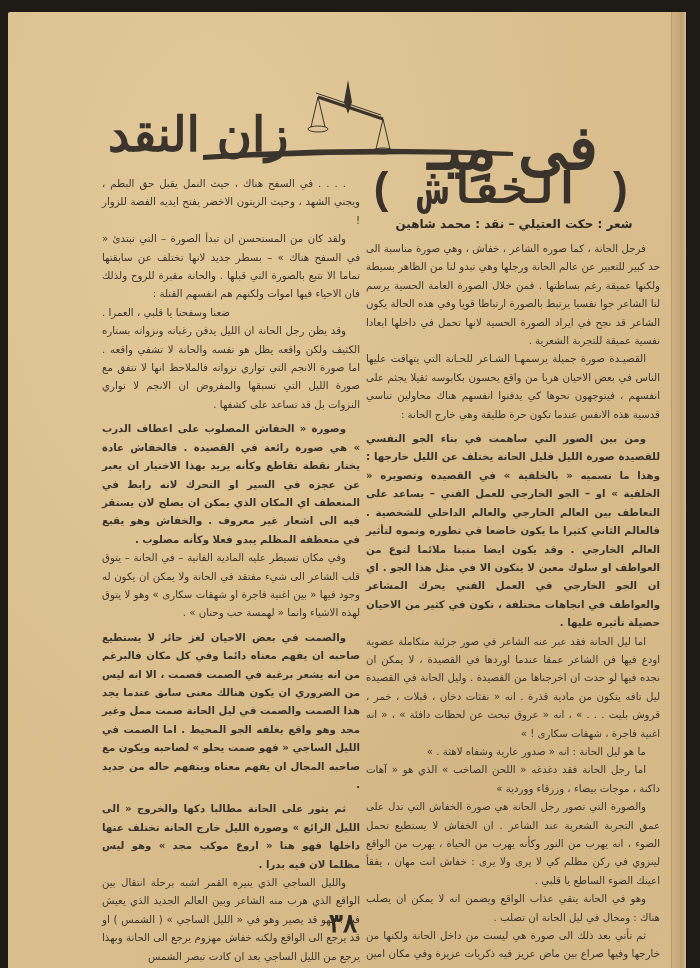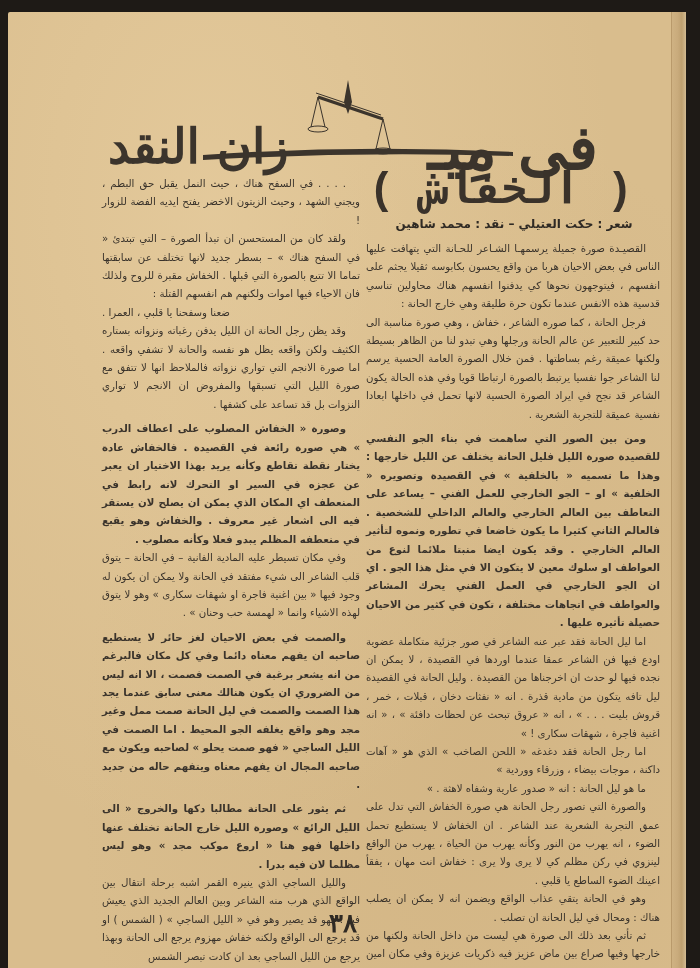--- a/index.html
+++ b/index.html
@@ -20,21 +20,21 @@
   .page-edge {
     position:absolute; right:0; top:0; width:14px; height:100%;
     background:linear-gradient(90deg, #cfb283, #c9ab7c 40%, #bea070 70%, #d3bb92);
     border-left:1px solid #b99a6b;
   }
 
   
   .masthead { position:absolute; left:100px; top:40px; width:490px; height:120px; }
   .masthead svg { position:absolute; left:0; top:0; }
   .masthead-part1 { position:absolute; right:0; top:60px; font-family:"DejaVu Serif", serif; font-size:61px; font-weight:bold; color:#3b342c; direction:rtl; }
-  .masthead-part2 { position:absolute; left:0; top:66px; font-family:"DejaVu Serif", serif; font-size:48px; font-weight:bold; color:#3b342c; direction:rtl; }
+  .masthead-part2 { position:absolute; left:0; top:54px; font-family:"DejaVu Serif", serif; font-size:48px; font-weight:bold; color:#3b342c; direction:rtl; }
 
   .poem-title {
     position:absolute; left:385px; top:150px; width:240px; text-align:center;
     font-family:Liberation Mono, monospace; font-size:44px; font-weight:bold; color:#3a322a;
     direction:rtl; white-space:nowrap;
   }
   .byline {
     position:absolute; left:360px; top:205px; width:292px; text-align:center;
     direction:rtl; font-size:12px; font-weight:bold; color:#2f2a24;
   }
@@ -80,34 +80,34 @@
       <ellipse cx="275" cy="99" rx="10" ry="3" fill="none" stroke="#3b342c"></ellipse>
     </svg>
     <div class="masthead-part1">فى مِيـ</div>
     <div class="masthead-part2">زان النقد</div>
   </div>
 
   <div class="poem-title">( الخفاش )</div>
   <div class="byline">شعر : حكت العتيلي – نقد : محمد شاهين</div>
 
   <div class="col col-right">
+    <p>فرجل الحانة ، كما صوره الشاعر ، خفاش ، وهي صورة مناسبة الى حد كبير للتعبير عن عالم الحانة ورجلها وهي تبدو لنا من الظاهر بسيطة ولكنها عميقة رغم بساطتها . فمن خلال الصورة العامة الحسية يرسم لنا الشاعر جوا نفسيا يرتبط بالصورة ارتباطا قويا وفي هذه الحالة يكون الشاعر قد نجح في ايراد الصورة الحسية لانها تحمل في داخلها ابعادا نفسية عميقة للتجربة الشعرية .</p>
     <p>القصيـدة صورة جميلة يرسمهـا الشـاعر للحـانة التي يتهافت عليها الناس في بعض الاحيان هربا من واقع يحسون بكابوسه ثقيلا يجثم على انفسهم ، فيتوجهون نحوها كي يدفنوا انفسهم هناك محاولين تناسي قدسية هذه الانفس عندما تكون حرة طليقة وهي خارج الحانة :</p>
-    <p>فرجل الحانة ، كما صوره الشاعر ، خفاش ، وهي صورة مناسبة الى حد كبير للتعبير عن عالم الحانة ورجلها وهي تبدو لنا من الظاهر بسيطة ولكنها عميقة رغم بساطتها . فمن خلال الصورة العامة الحسية يرسم لنا الشاعر جوا نفسيا يرتبط بالصورة ارتباطا قويا وفي هذه الحالة يكون الشاعر قد نجح في ايراد الصورة الحسية لانها تحمل في داخلها ابعادا نفسية عميقة للتجربة الشعرية .</p>
     <p class="gap">ومن بين الصور التي ساهمت في بناء الجو النفسي للقصيدة صورة الليل فليل الحانة يختلف عن الليل خارجها : وهذا ما نسميه « بالخلفية » في القصيدة وتصويره « الخلفية » او – الجو الخارجي للعمل الفني – يساعد على التعاطف بين العالم الخارجي والعالم الداخلي للشخصية . فالعالم الثاني كثيرا ما يكون خاضعا في تطوره ونموه لتأثير العالم الخارجي . وقد يكون ايضا منبتا ملائما لنوع من العواطف او سلوك معين لا يتكون الا في مثل هذا الجو . اي ان الجو الخارجي في العمل الفني يحرك المشاعر والعواطف في اتجاهات مختلفة ، تكون في كثير من الاحيان حصيلة تأثيره عليها .</p>
     <p>اما ليل الحانة فقد عبر عنه الشاعر في صور جزئية متكاملة عضوية اودع فيها فن الشاعر عمقا عندما اوردها في القصيدة ، لا يمكن ان نجده فيها لو حدث ان اخرجناها من القصيدة . وليل الحانة في القصيدة ليل تافه يتكون من مادية قذرة . انه « نفثات دخان ، قبلات ، خمر ، قروش بليت . . . » ، انه « عروق تبحث عن لحظات دافئة » ، « انه اغنية فاجرة ، شهقات سكارى ! »</p>
+    <p>ما هو ليل الحانة : انه « صدور عارية وشفاه لاهثة . »</p>
     <p>اما رجل الحانة فقد دغدغه « اللحن الصاخب » الذي هو « آهات داكنة ، موجات بيضاء ، وزرقاء ووردية »</p>
-    <p>ما هو ليل الحانة : انه « صدور عارية وشفاه لاهثة . »</p>
     <p>والصورة التي تصور رجل الحانة هي صورة الخفاش التي تدل على عمق التجربة الشعرية عند الشاعر . ان الخفاش لا يستطيع تحمل الضوء ، انه يهرب من النور وكأنه يهرب من الحياة ، يهرب من الواقع لينزوي في ركن مظلم كي لا يرى ولا يرى : خفاش انت مهان ، يفقأ اعينك الضوء الساطع يا قلبي .</p>
     <p>وهو في الحانة يتقي عذاب الواقع ويضمن انه لا يمكن ان يصلب هناك : ومحال في ليل الحانة ان تصلب .</p>
     <p>ثم تأتي بعد ذلك الى صورة هي ليست من داخل الحانة ولكنها من خارجها وفيها صراع بين ماض عزيز فيه ذكريات عزيزة وفي مكان امين وبين حاضر مرير اصبح صاحبه يعيش فيه رغما ولكن نفسه تنازعه الى العيش في مكان غير الحانة .</p>
   </div>
 
   <div class="col col-left">
     <p>. . . . في السفح هناك ، حيث النمل يقبل حق البطم ، ويجني الشهد ، وحيث الزيتون الاخضر يفتح ايديه الفضة للزوار !</p>
-    <p>ولقد كان من المستحسن ان تبدأ الصورة – التي تبتدئ « في السفح هناك » – بسطر جديد لانها تختلف عن سابقتها تماما الا تتبع بالصورة التي قبلها . الخفاش مقبرة للروح ولذلك فان الاحياء فيها اموات ولكنهم هم انفسهم القتلة :</p>
+    <p>ولقد كان من المستحسن ان تبدأ الصورة – التي تبتدئ « في السفح هناك » – بسطر جديد لانها تختلف عن سابقتها تماما الا تتبع بالصورة التي قبلها . والحانة مقبرة للروح ولذلك فان الاحياء فيها اموات ولكنهم هم انفسهم القتلة :</p>
     <p class="center">ضعنا وسفحنا يا قلبي ، العمرا .</p>
     <p>وقد يظن رجل الحانة ان الليل يدفن رغباته ونزواته بستاره الكثيف ولكن واقعه يظل هو نفسه والحانة لا تشفي واقعه . اما صورة الانجم التي تواري نزواته فالملاحظ انها لا تتفق مع صورة الليل التي تسبقها والمفروض ان الانجم لا تواري النزوات بل قد تساعد على كشفها .</p>
     <p class="gap">وصورة « الخفاش المصلوب على اعطاف الدرب » هي صورة رائعة في القصيدة . فالخفاش عادة يختار نقطة تقاطع وكأنه يريد بهذا الاختيار ان يعبر عن عجزه في السير او التحرك لانه رابط في المنعطف اي المكان الذي يمكن ان يصلح لان يستقر فيه الى اشعار غير معروف . والخفاش وهو يقبع في منعطفه المظلم يبدو فعلا وكأنه مصلوب .</p>
     <p>وفي مكان تسيطر عليه المادية الفانية – في الحانة – يتوق قلب الشاعر الى شيء مفتقد في الحانة ولا يمكن ان يكون له وجود فيها « بين اغنية فاجرة او شهقات سكارى » وهو لا يتوق لهذه الاشياء وانما « لهمسة حب وحنان » .</p>
     <p class="gap">والصمت في بعض الاحيان لغز حائر لا يستطيع صاحبه ان يفهم معناه دائما وفي كل مكان فالبرغم من انه يشعر برغبة في الصمت فصمت ، الا انه ليس من الضروري ان يكون هنالك معنى سابق عندما يجد هذا الصمت والصمت في ليل الحانة صمت ممل وغير مجد وهو واقع يغلفه الجو المحيط . اما الصمت في الليل الساجي « فهو صمت يحلو » لصاحبه ويكون مع صاحبه المجال ان يفهم معناه ويتفهم حاله من جديد .</p>
     <p class="gap">ثم يثور على الحانة مطالبا دكها والخروج « الى الليل الرائع » وصورة الليل خارج الحانة تختلف عنها داخلها فهو هنا « اروع موكب مجد » وهو ليس مظلما لان فيه بدرا .</p>
     <p>والليل الساجي الذي ينيره القمر اشبه برحلة انتقال بين الواقع الذي هرب منه الشاعر وبين العالم الجديد الذي يعيش فيه . فهو قد يصير وهو في « الليل الساجي » ( الشمس ) او قد يرجع الى الواقع ولكنه خفاش مهزوم يرجع الى الحانة وبهذا يرجع من الليل الساجي بعد ان كادت تبصر الشمس</p>
 
   </div>
 

